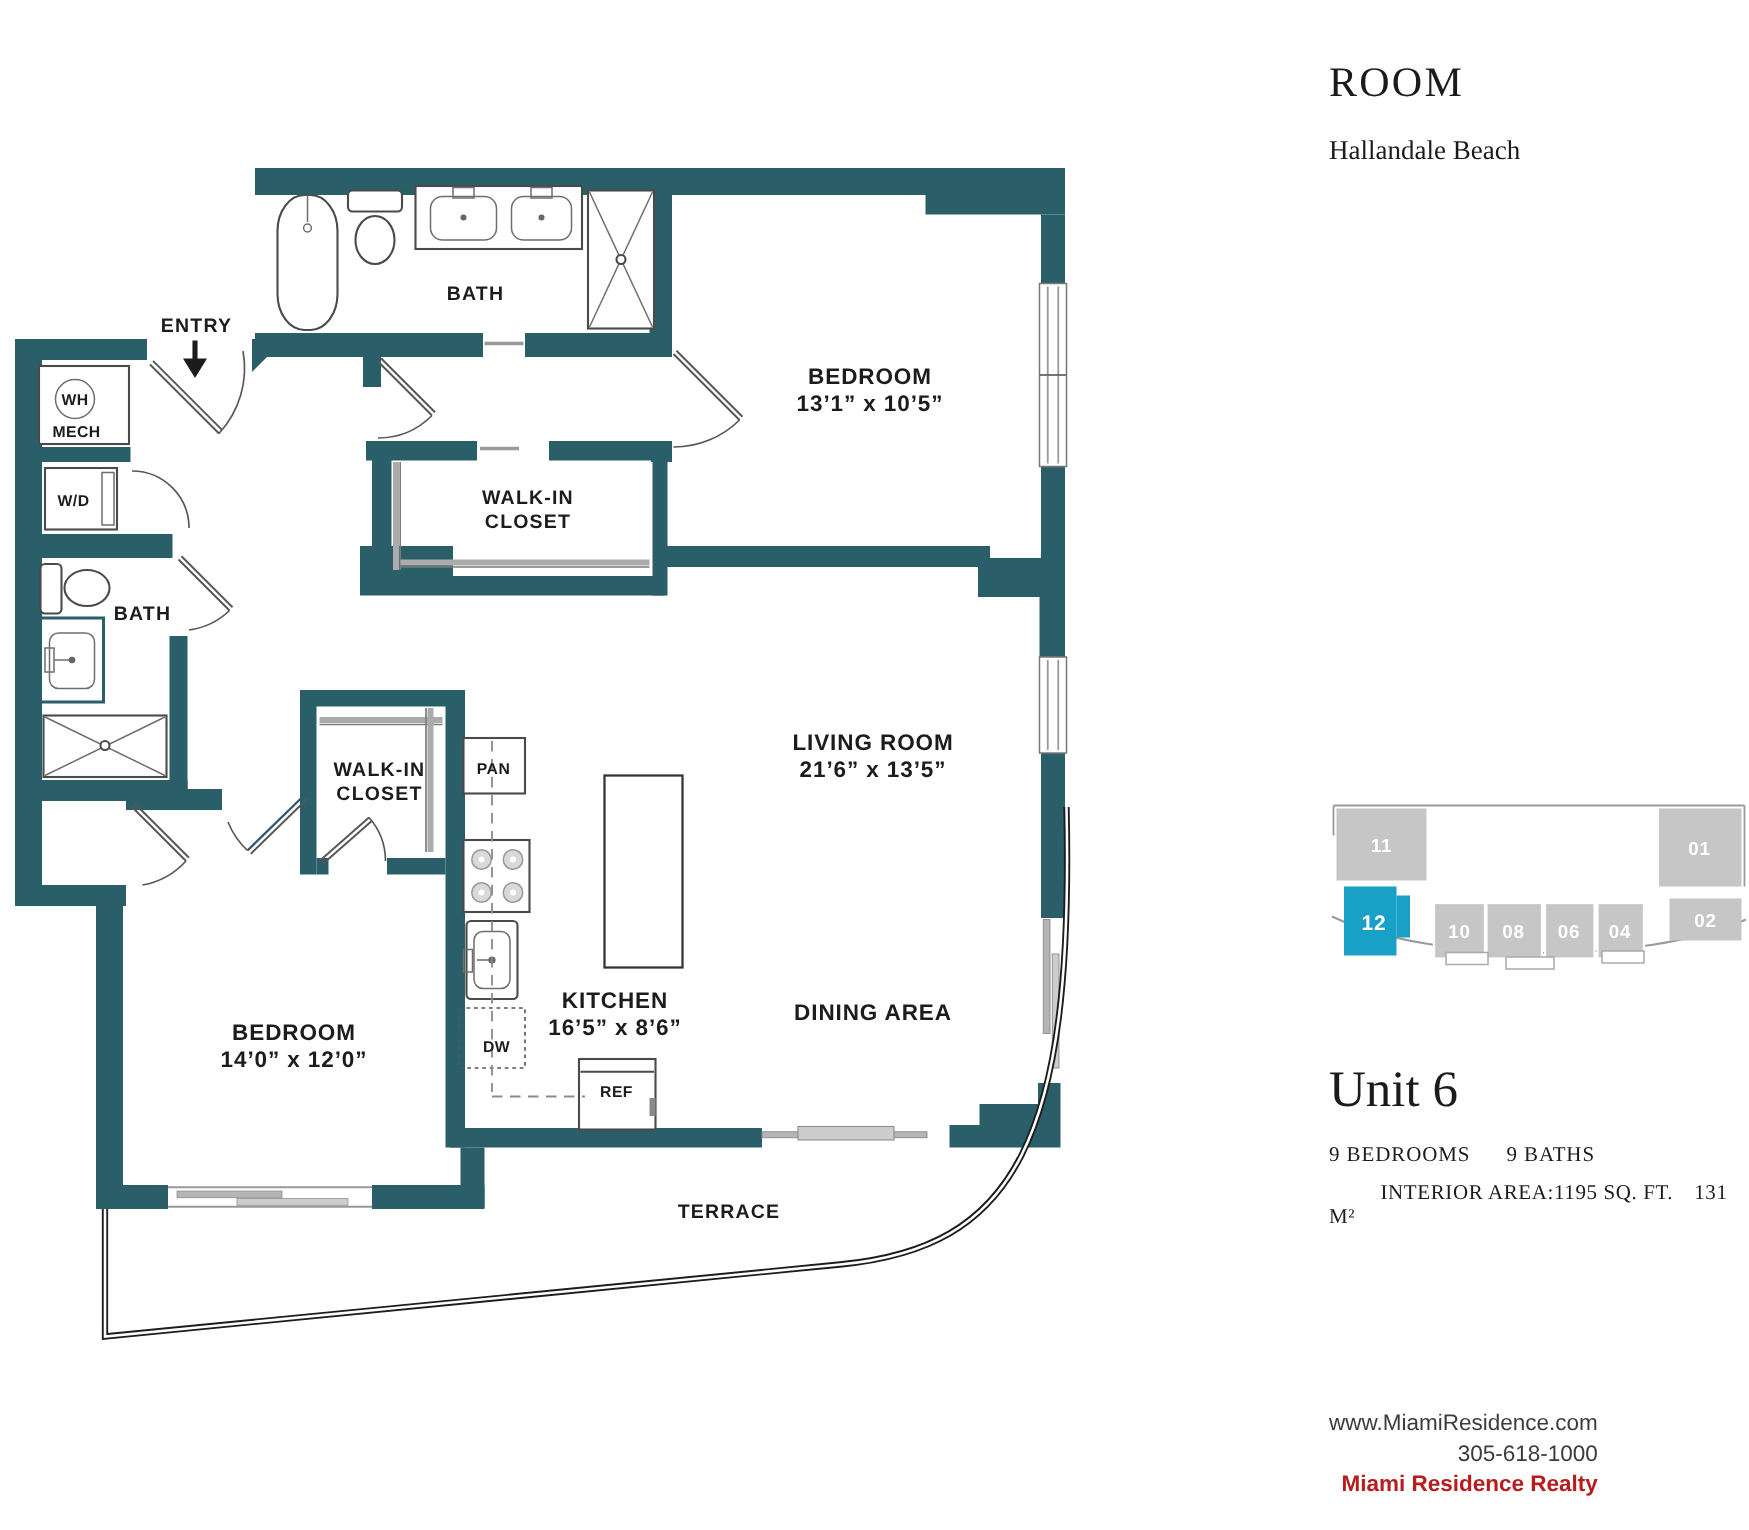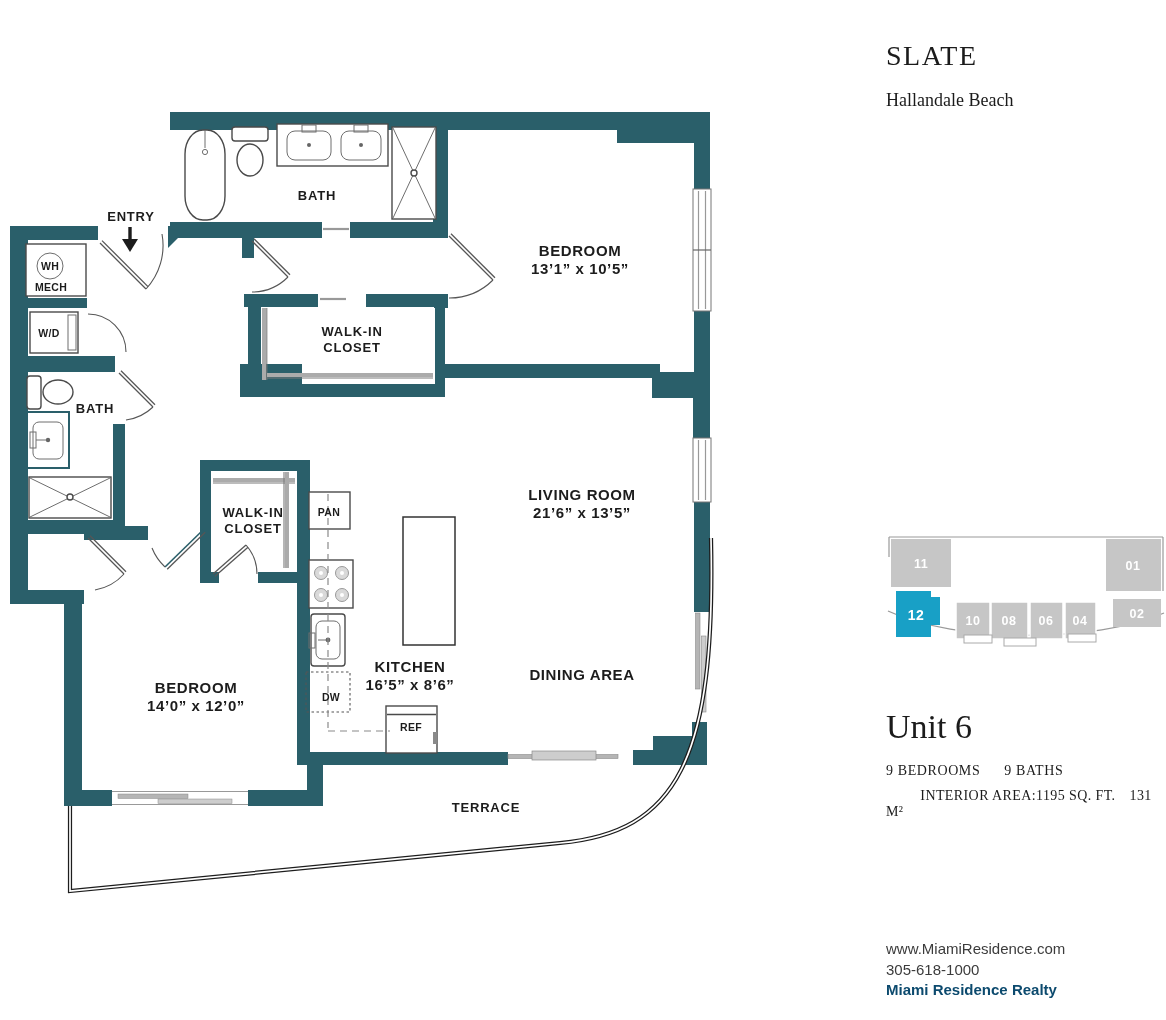--- a/index.html
+++ b/index.html
@@ -11,22 +11,22 @@
   .brand .sub{margin-top:18px;font:400 18px "Liberation Serif",serif;}
   #keyplan{position:absolute;left:886px;top:531px;}
   .unitinfo{position:absolute;left:886px;top:708px;color:#1b1b1b;}
   .unitinfo h2{margin:0;font:400 34px "Liberation Serif",serif;}
   .specs{margin-top:17px;font:400 14px "Liberation Serif",serif;letter-spacing:.6px;}
   .specs span{margin-right:24px;}
   .arearow{margin-top:9px;font:400 14px "Liberation Serif",serif;letter-spacing:.4px;}
   .arearow .al{display:inline-block;width:150px;text-align:right;}
   .arearow .sqft{margin-right:14px;}
   .contact{position:absolute;left:886px;top:939px;font:400 15px "Liberation Sans",sans-serif;
-           color:#3c3c3c;line-height:20.5px;}
-  .contact .co{font-weight:bold;color:#0c4a6e;}
+           color:#3c3c3c;line-height:20.5px;text-align:right;}
+  .contact .co{font-weight:bold;color:#b91c1c;}
   
   .wall{fill:#2a5f6a;}
   .fx{stroke:#4a4a4a;stroke-width:1.4;fill:#fff;}
   .fx2{stroke:#6e6e6e;stroke-width:1;fill:none;}
   .dl{stroke:#565656;stroke-width:1.3;fill:none;}
   .arc{stroke:#565656;stroke-width:1.1;fill:none;}
   .rod{stroke:#ababab;stroke-width:4;}
   .rod2{stroke:#7a7a7a;stroke-width:1.1;}
   .dash{stroke:#8a8a8a;stroke-width:1.2;stroke-dasharray:7 5;fill:none;}
   .wf{stroke:#777;stroke-width:1;fill:#fff;}
@@ -273,21 +273,21 @@
     <text class="lbl" x="410" y="690">16’5” x 8’6”</text>
     <text class="lbl" x="582" y="680">DINING AREA</text>
     <text class="lbl" x="196" y="693">BEDROOM</text>
     <text class="lbl" x="196" y="711">14’0” x 12’0”</text>
     <text class="lbl-xs" x="331" y="701">DW</text>
     <text class="lbl-xs" x="411" y="731">REF</text>
     <text class="lbl-s" x="486" y="812">TERRACE</text>
   </svg>
 
   <div class="brand">
-    <h1>SLATE</h1>
+    <h1>ROOM</h1>
     <div class="sub">Hallandale Beach</div>
   </div>
 
   <svg id="keyplan" width="280" height="126" viewBox="0 0 280 126">
     <path d="M3,6 H277 M277,6 V60 M3,6 V26" stroke="#9a9a9a" stroke-width="1.2" fill="none"></path>
     <path d="M2,80 C70,112 210,112 278,82" stroke="#9a9a9a" stroke-width="1.3" fill="none"></path>
     <g>
       <rect x="5" y="8" width="60" height="48" fill="#c6c6c6"></rect>
       <rect x="220" y="8" width="55" height="52" fill="#c6c6c6"></rect>
       <rect x="70" y="71" width="34" height="37" fill="#c6c6c6" stroke="#fff" stroke-width="1.5"></rect>

